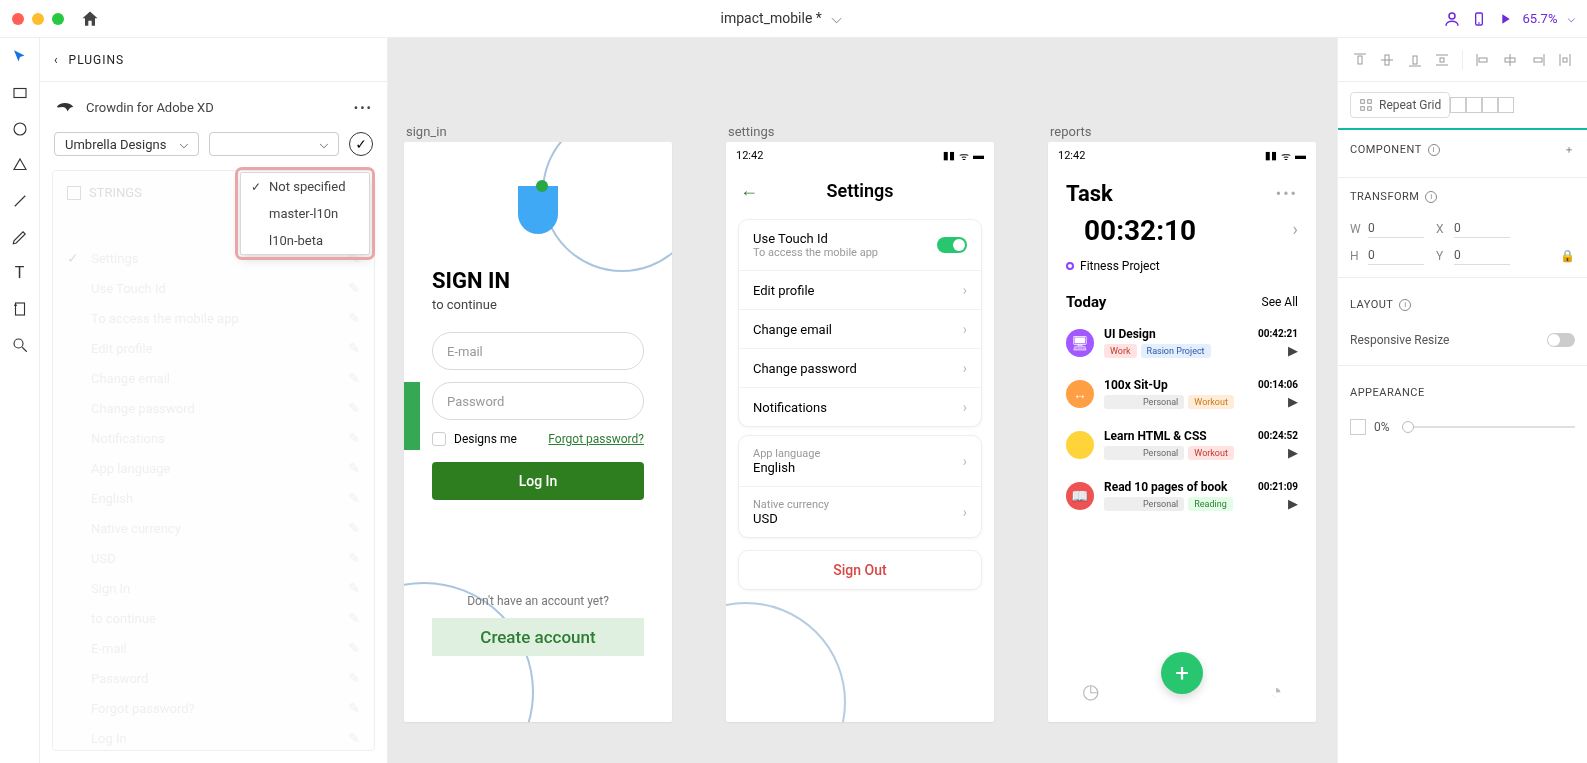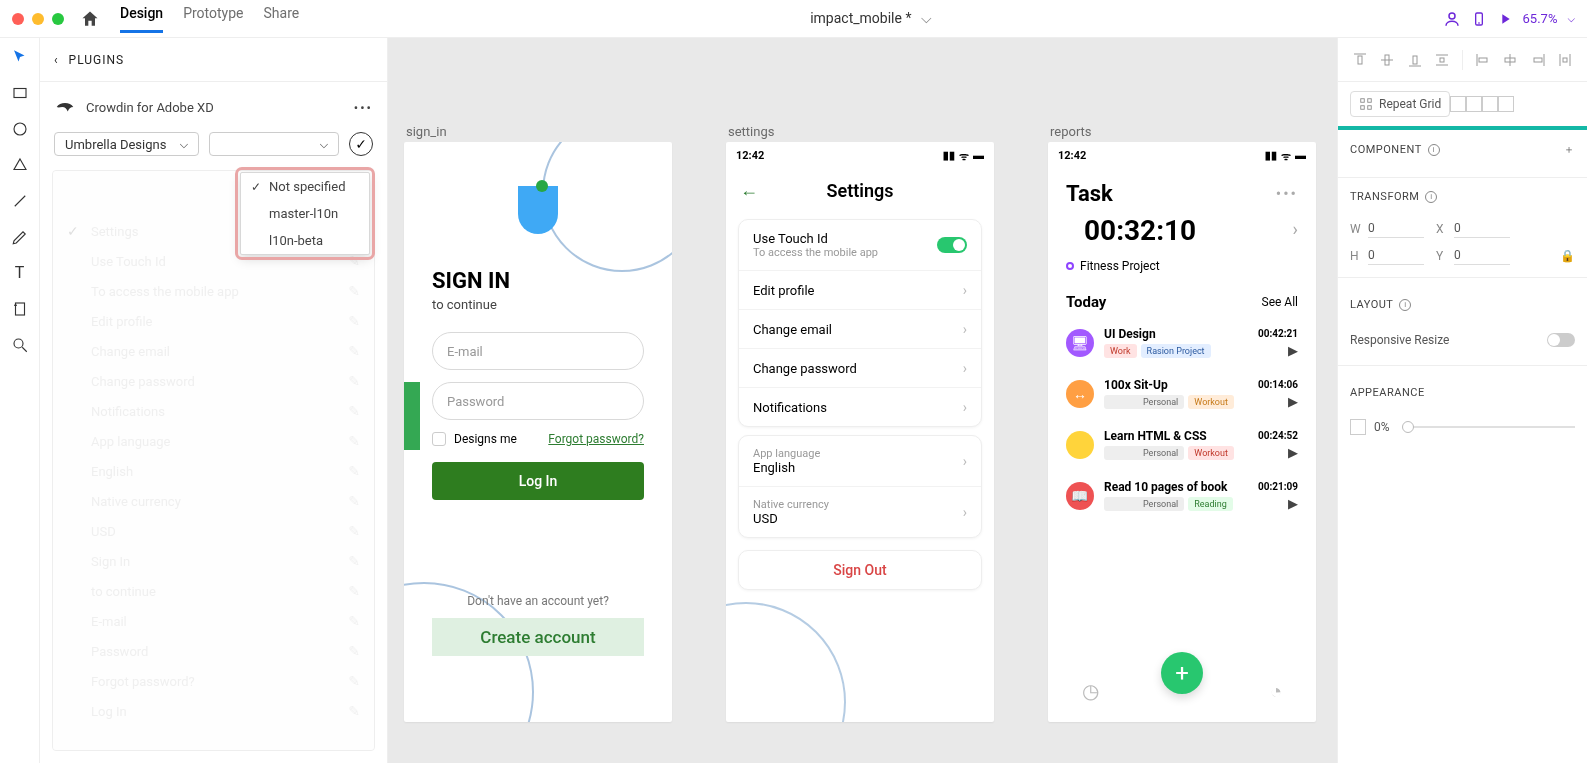--- a/index.html
+++ b/index.html
@@ -73,21 +73,21 @@
   .field{height:38px;border:1px solid #d9d9d9;border-radius:24px;width:100%;padding:0 14px;margin-bottom:12px;font-size:13px;color:#999;display:flex;align-items:center;}
   .row-remember{display:flex;align-items:center;font-size:12px;margin-top:4px;margin-bottom:16px;}
   .row-remember .cb{width:14px;height:14px;border:1.5px solid #ccc;border-radius:3px;margin-right:8px;}
   .row-remember .forgot{margin-left:auto;color:#2e7d32;text-decoration:underline;}
   .btn-primary{height:38px;background:#2e7d1f;color:#fff;border-radius:4px;display:flex;align-items:center;justify-content:center;font-size:14px;font-weight:500;}
   .prompt{font-size:12px;text-align:center;color:#777;margin-top:94px;}
   .btn-secondary{height:38px;background:#dff0e1;color:#2e7d32;border-radius:0;display:flex;align-items:center;justify-content:center;font-size:17px;font-weight:500;margin-top:10px;}
 
   
   .settings-art{left:338px;top:104px;width:268px;height:580px;}
-  .status-bar{display:flex;align-items:center;justify-content:space-between;padding:6px 10px;font-size:11px;font-weight:700;}
+  .status-bar{display:flex;align-items:center;justify-content:space-between;padding:6px 10px;font-size:11px;font-weight:400;}
   .status-bar .ico{display:flex;gap:4px;align-items:center;}
   .settings-hdr{display:flex;align-items:center;padding:10px 14px;}
   .settings-hdr .back-arrow{color:#2e7d32;font-size:18px;font-weight:700;cursor:pointer;}
   .settings-hdr h3{flex:1;text-align:center;font-size:18px;font-weight:600;margin-right:18px;}
   .card{margin:8px 12px;background:#fff;border:1px solid #eee;border-radius:10px;box-shadow:0 1px 3px rgba(0,0,0,0.05);}
   .card .row{display:flex;align-items:center;padding:11px 14px;font-size:13px;border-bottom:1px solid #f2f2f2;}
   .card .row:last-child{border-bottom:none;}
   .card .row .sub{font-size:11px;color:#999;display:block;}
   .card .row .chev2{margin-left:auto;color:#bbb;font-size:14px;}
   .toggle{margin-left:auto;width:30px;height:16px;background:#28c76f;border-radius:10px;position:relative;}
@@ -123,21 +123,21 @@
   .play{color:#444;font-size:13px;margin-top:4px;text-align:right;}
   .fab{position:absolute;bottom:28px;left:50%;transform:translateX(-50%);width:42px;height:42px;border-radius:50%;background:#28c76f;color:#fff;display:flex;align-items:center;justify-content:center;font-size:24px;box-shadow:0 4px 10px rgba(0,0,0,0.15);}
   .bottombar{position:absolute;bottom:0;left:0;right:0;height:62px;display:flex;justify-content:space-between;align-items:center;padding:0 34px;}
   .bottombar .bicon{color:#bbb;font-size:20px;}
 
   
   .right-panel{width:250px;border-left:1px solid #eee;display:flex;flex-direction:column;font-size:12px;color:#555;}
   .align-row{height:44px;border-bottom:1px solid #eee;display:flex;align-items:center;justify-content:space-around;padding:0 8px;}
   .align-row svg{width:16px;height:16px;}
   .align-row .divider{width:1px;height:20px;background:#eee;}
-  .rpg{height:48px;border-bottom:4px solid #14b8a6;display:flex;align-items:center;padding:0 12px;}
+  .rpg{height:48px;border-bottom:2px solid #14b8a6;display:flex;align-items:center;padding:0 12px;}
   .rpg .btn{border:1px solid #ddd;border-radius:4px;padding:5px 8px;display:flex;align-items:center;gap:6px;}
   .rpg .sq{width:16px;height:16px;border:1px solid #ccc;}
   .section-head{display:flex;align-items:center;padding:12px;border-bottom:none;font-size:11px;letter-spacing:0.5px;color:#444;}
   .section-head .plus{margin-left:auto;color:#666;cursor:pointer;}
   .info-icon{width:12px;height:12px;border:1px solid #888;border-radius:50%;display:inline-flex;align-items:center;justify-content:center;font-size:8px;margin-left:6px;color:#888;}
   .dim-row{display:flex;align-items:center;padding:4px 12px;gap:12px;}
   .dim-row .dim{display:flex;align-items:center;gap:4px;}
   .dim-row .dim .lab{color:#888;width:14px;}
   .dim-row .dim .val{width:56px;border-bottom:1px solid #ddd;padding:2px 0;}
   .lock{margin-left:auto;color:#aaa;font-size:12px;}
@@ -155,25 +155,20 @@
 
 <div class="titlebar">
   <div class="traffic">
     <div class="dot red"></div>
     <div class="dot yellow"></div>
     <div class="dot green"></div>
   </div>
   <svg class="home-icon" viewBox="0 0 24 24" fill="currentColor">
       <path d="M12 3l9 8h-3v9h-4v-6h-4v6H6v-9H3z"></path>
     </svg>
-  <div class="tabs">
-    <div class="tab active">Design</div>
-    <div class="tab">Prototype</div>
-    <div class="tab">Share</div>
-  </div>
   <div class="doc-title">
     <span>impact_mobile *</span>
     <span style="color:#888;margin-left:6px;">⌵</span>
   </div>
   <div class="title-right">
     <svg class="avatar-icon" viewBox="0 0 24 24" fill="none" stroke="currentColor" stroke-width="2">
         <circle cx="12" cy="8" r="4"></circle>
         <path d="M4 21c0-4 4-6 8-6s8 2 8 6"></path>
       </svg>
     <svg viewBox="0 0 24 24" fill="none" stroke="currentColor" stroke-width="2">
@@ -252,20 +247,24 @@
           <span class="tick"></span>
           <span>master-l10n</span>
         </div>
       <div class="dd-item">
           <span class="tick"></span>
           <span>l10n-beta</span>
         </div>
     </div>
 
     <div class="list-container">
+      <div class="list-head">
+        <span class="chk"></span>
+        <span>STRINGS</span>
+      </div>
       <div class="list-actions">
         <span>＋</span>
         <span>⟳</span>
         <span>⇱</span>
       </div>
       <div id="string-list-body">
           <div class="list-item">
             <span class="tick2">✓</span>
             <span class="name">Settings</span>
             <span class="pencil">✎</span>

